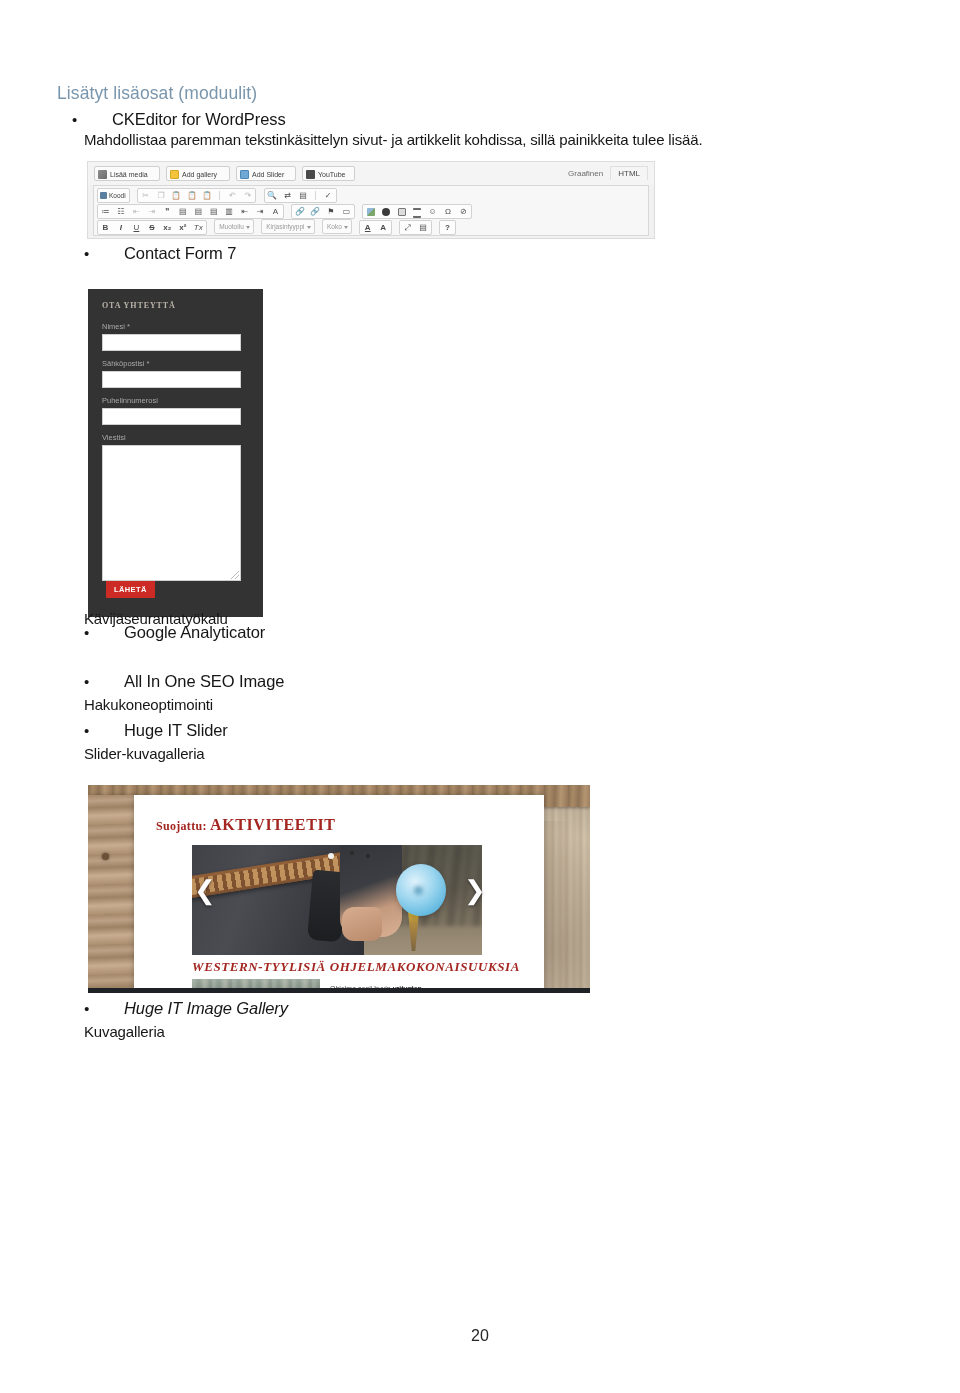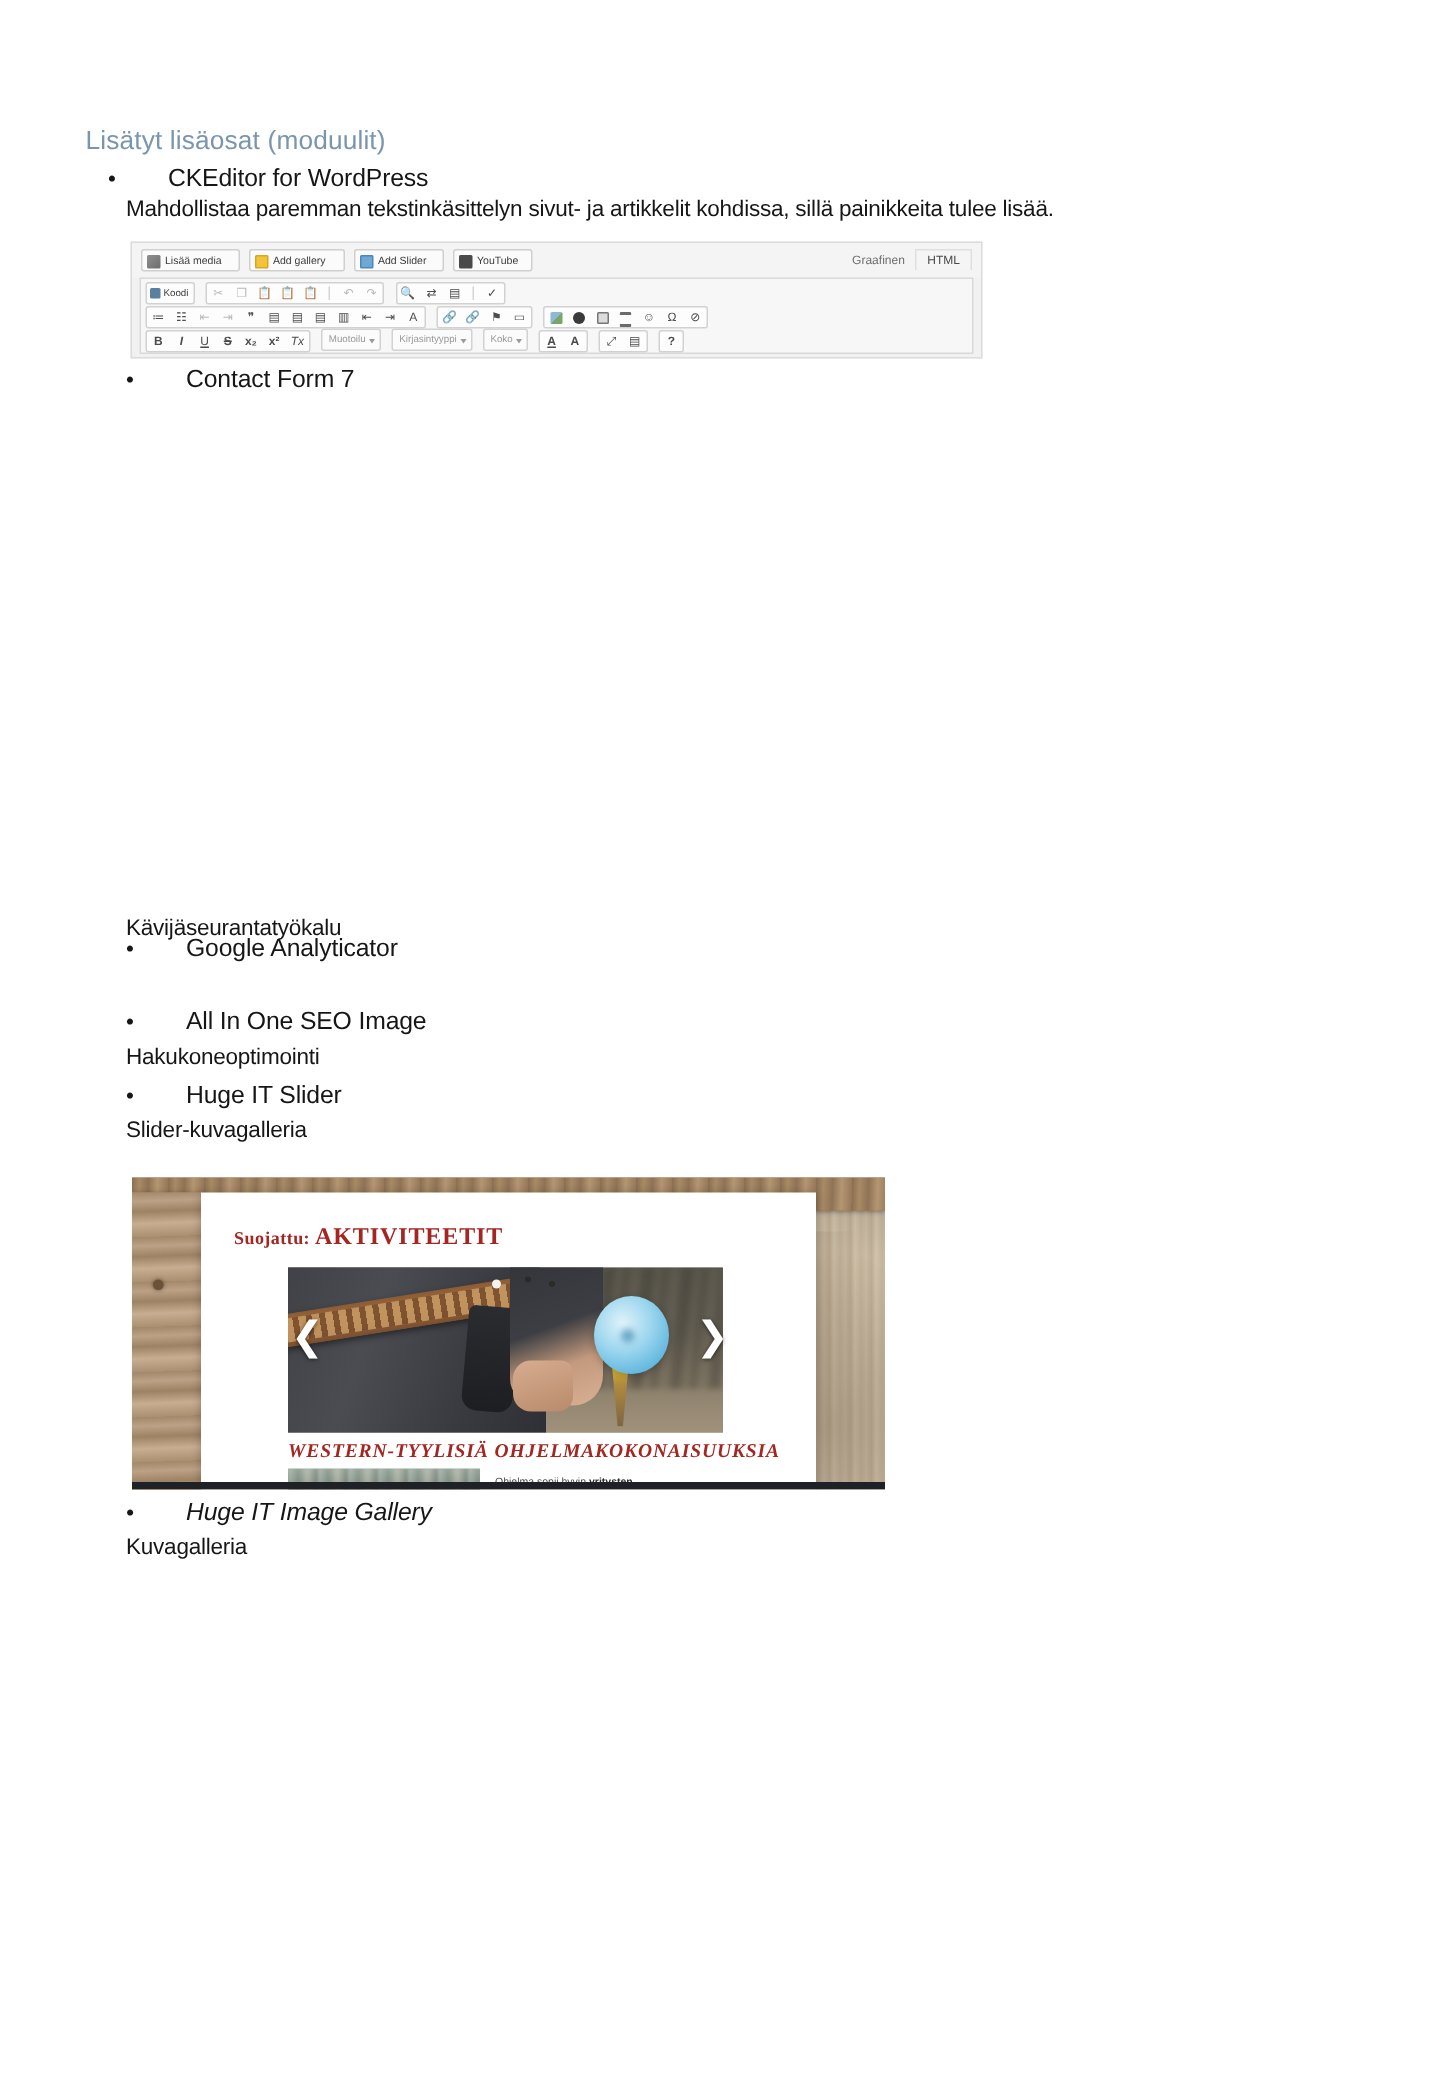--- a/index.html
+++ b/index.html
@@ -674,20 +674,37 @@
         </span>
       </div>
 
     </div>
   </div>
 
   <div class="bullet-line" style="left:84px; top:244px;">
     <span class="bullet">•</span><span>Contact Form 7</span>
   </div>
 
+  <div class="cf7">
+    <div class="cf7-title">OTA YHTEYTTÄ</div>
+
+    <div class="cf7-lbl" style="top:33px;">Nimesi *</div>
+    <div class="cf7-in" style="top:45px;"></div>
+
+    <div class="cf7-lbl" style="top:70px;">Sähköpostisi *</div>
+    <div class="cf7-in" style="top:82px;"></div>
+
+    <div class="cf7-lbl" style="top:107px;">Puhelinnumerosi</div>
+    <div class="cf7-in" style="top:119px;"></div>
+
+    <div class="cf7-lbl" style="top:144px;">Viestisi</div>
+    <div class="cf7-ta" style="top:156px;"></div>
+
+    <div class="cf7-submit">LÄHETÄ</div>
+  </div>
 
   <div class="bullet-line" style="left:84px; top:623px;">
     <span class="bullet">•</span><span>Google Analyticator</span>
   </div>
   <div class="plain-line" style="left:84px; top:610px;">Kävijäseurantatyökalu</div>
 
   <div class="bullet-line" style="left:84px; top:672px;">
     <span class="bullet">•</span><span>All In One SEO Image</span>
   </div>
   <div class="plain-line" style="left:84px; top:696px;">Hakukoneoptimointi</div>
@@ -736,14 +753,15 @@
     </div>
 
     <div class="slider-bottombar"></div>
   </div>
 
   <div class="bullet-line" style="left:84px; top:999px;font-style:italic;">
     <span class="bullet">•</span><span>Huge IT Image Gallery</span>
   </div>
   <div class="plain-line" style="left:84px; top:1023px;">Kuvagalleria</div>
 
+  <div class="pagenum">20</div>
 
 </div>
 
 </body></html>

